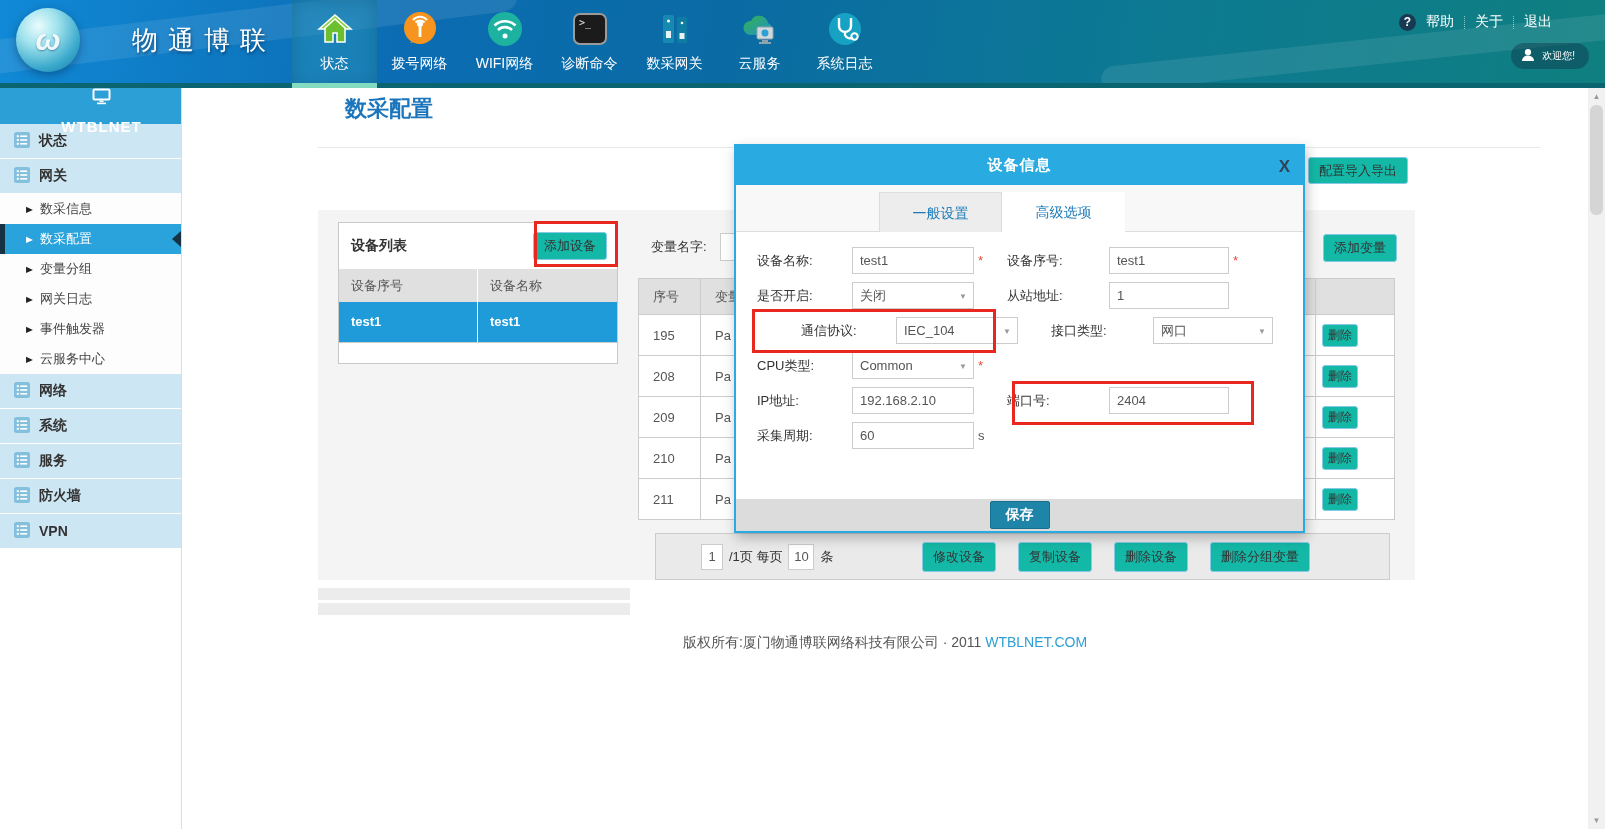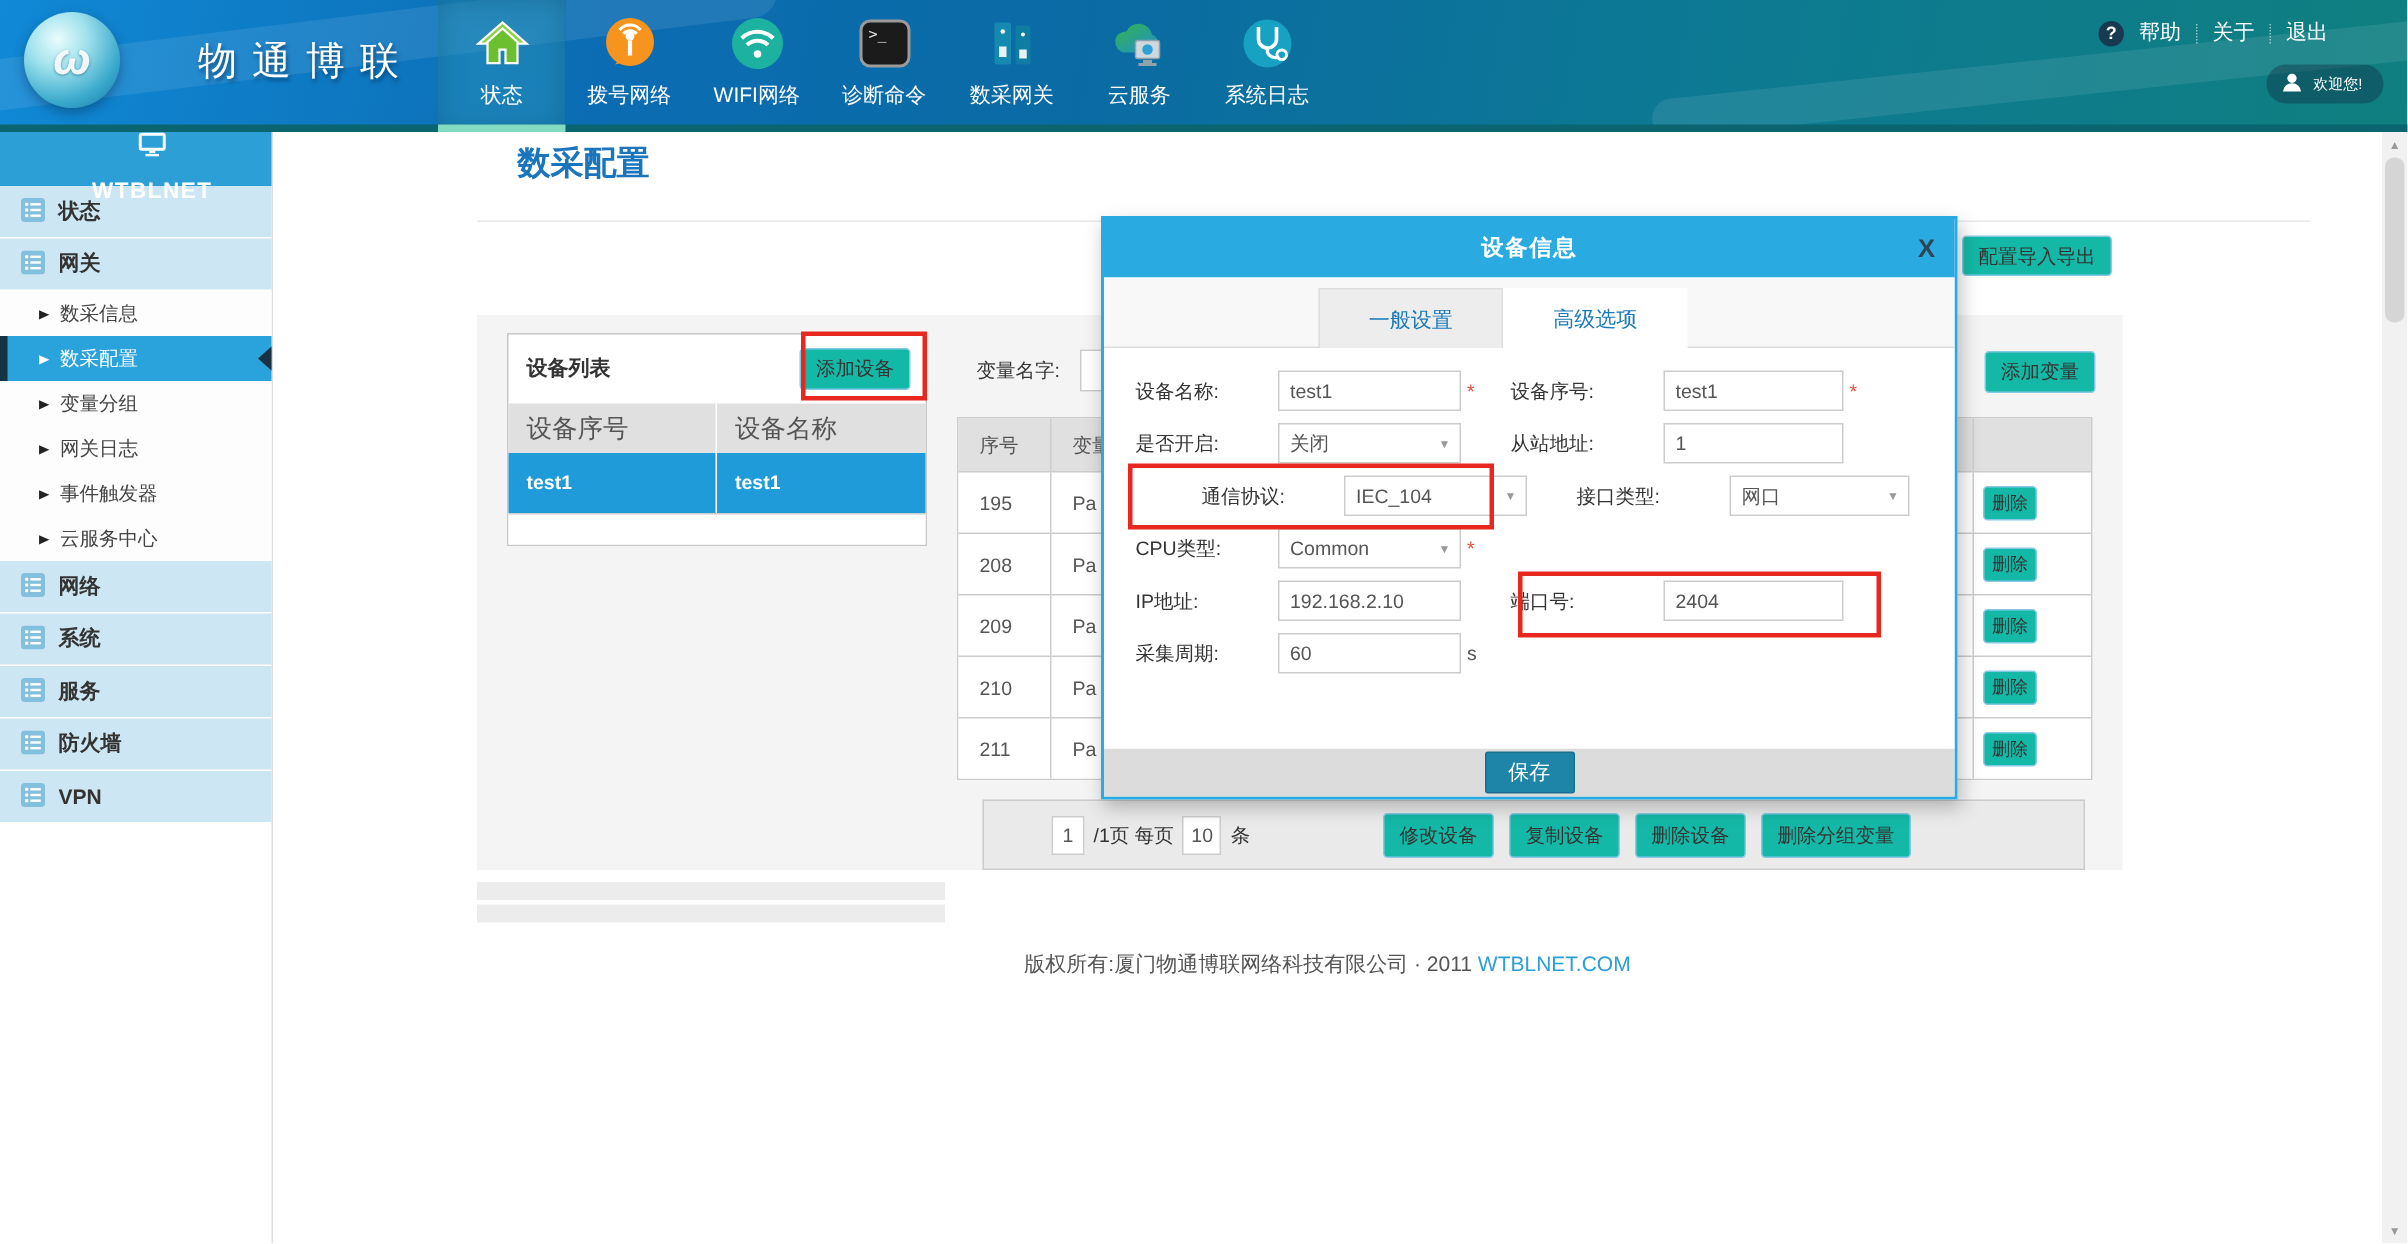--- a/index.html
+++ b/index.html
@@ -69,21 +69,21 @@
   .cfg-btn { position:absolute; left:1126px; top:69px; height:27px; }
 
   .wrapper { position:absolute; left:136px; top:122px; width:1097px; height:370px; background:#f4f4f4; }
 
   .device-panel { position:absolute; left:20px; top:12px; width:280px; background:#fff;
     border:1px solid #c8c8c8; }
   .dp-head { height:46px; display:flex; align-items:center; justify-content:space-between;
     padding:0 10px 0 12px; }
   .dp-title { font-size:14px; font-weight:bold; color:#333; }
   .dp-cols, .dp-row { display:flex; }
-  .dp-cols > div { width:50%; height:33px; line-height:33px; background:#e0e0e0; font-size:17px;
+  .dp-cols > div { width:50%; height:33px; line-height:33px; background:#e0e0e0; font-size:13px;
     color:#555; padding-left:12px; border-right:1px solid #fff; }
   .dp-cols > div:last-child { border-right:none; }
   .dp-row.sel-row > div { width:50%; height:40px; line-height:40px; background:#1e9bd8; color:#fff;
     font-weight:bold; font-size:13px; padding-left:12px; border-right:1px solid #fff; cursor:pointer; }
   .dp-row.sel-row > div:last-child { border-right:none; }
   .dp-empty { height:21px; background:#fff; border-top:1px solid #ccc; }
 
   .filter-label { position:absolute; left:333px; top:30px; font-size:13px; color:#333; line-height:14px; }
   .filter-input { position:absolute; left:402px; top:23px; width:100px; height:28px;
     border:1px solid #ccc; background:#fff; padding:0 6px; font-size:13px; }
@@ -97,21 +97,21 @@
   .c-name { width:615px; padding-left:14px; border-right:1px solid #ccc; }
   .c-ops { flex:1; padding-left:6px; }
   .vt-row { display:flex; height:41px; border-top:1px solid #ccc; background:#fff; }
 
   .pagi { position:absolute; left:337px; top:323px; width:735px; height:47px; background:#eaeaea;
     border:1px solid #ccc; display:flex; align-items:center; padding-left:45px; gap:6px;
     font-size:13px; color:#333; }
   .pg-input { width:22px; height:26px; border:1px solid #ccc; background:#fff; text-align:center;
     font-size:13px; color:#555; }
   .pg-input.w2 { width:26px; }
-  .pagi-actions { position:absolute; left:266px; top:8px; display:flex; gap:10px; }
+  .pagi-actions { position:absolute; left:266px; top:8px; display:flex; gap:22px; }
   .pagi-actions .btn { height:30px; }
 
   .bstrip { position:absolute; background:#ececec; width:312px; height:12px; left:136px; }
   .bstrip.b1 { top:500px; } .bstrip.b2 { top:515px; }
 
   .foot { position:absolute; left:0; top:546px; width:100%; text-align:center; font-size:14px; color:#555; }
   .foot-link { color:#2e9fd4; text-decoration:none; cursor:pointer; }
 
   
   .modal { position:absolute; left:734px; top:144px; width:571px; height:389px; background:#fff;
@@ -136,21 +136,21 @@
   .fg.r .ctl { width:120px; }
   .sel { width:122px; height:27px; border:1px solid #ccc; background:#fff; position:relative;
     display:flex; align-items:center; padding:0 18px 0 7px; font-size:13px; color:#555; cursor:pointer; }
   .fg.r .sel { width:120px; }
   .sel::after { content:"▼"; position:absolute; right:6px; top:50%; transform:translateY(-50%);
     font-size:8px; color:#999; }
   .req { color:#e74c3c; font-size:13px; margin-left:4px; }
   .unit { font-size:13px; color:#555; margin-left:4px; }
   .r1 { top:15px; } .r2 { top:50px; } .r3 { top:85px;margin-left:44px; } .r4 { top:120px; } .r5 { top:155px; } .r6 { top:190px; }
   .m-foot { height:32px; background:#dcdcdc; display:flex; align-items:center; justify-content:center; }
-  .save-btn { background:#1f85a8; color:#fff; border:1px solid #17708f; font-size:14px; font-weight:normal;
+  .save-btn { background:#1f85a8; color:#fff; border:1px solid #17708f; font-size:14px; font-weight:bold;
     padding:4px 15px; border-radius:2px; cursor:pointer; font-family:inherit; }
 
   
   .hl { position:absolute; border:3px solid #e8281e; z-index:40; pointer-events:none; }
   .hl-add-device { left:534px; top:221px; width:84px; height:46px; }
   .hl-protocol   { left:752px; top:309px; width:244px; height:44px; }
   .hl-port       { left:1012px; top:381px; width:242px; height:44px; }
 
   
   .scrollbar { position:absolute; right:0; top:88px; width:17px; height:741px; background:#f1f1f1;

